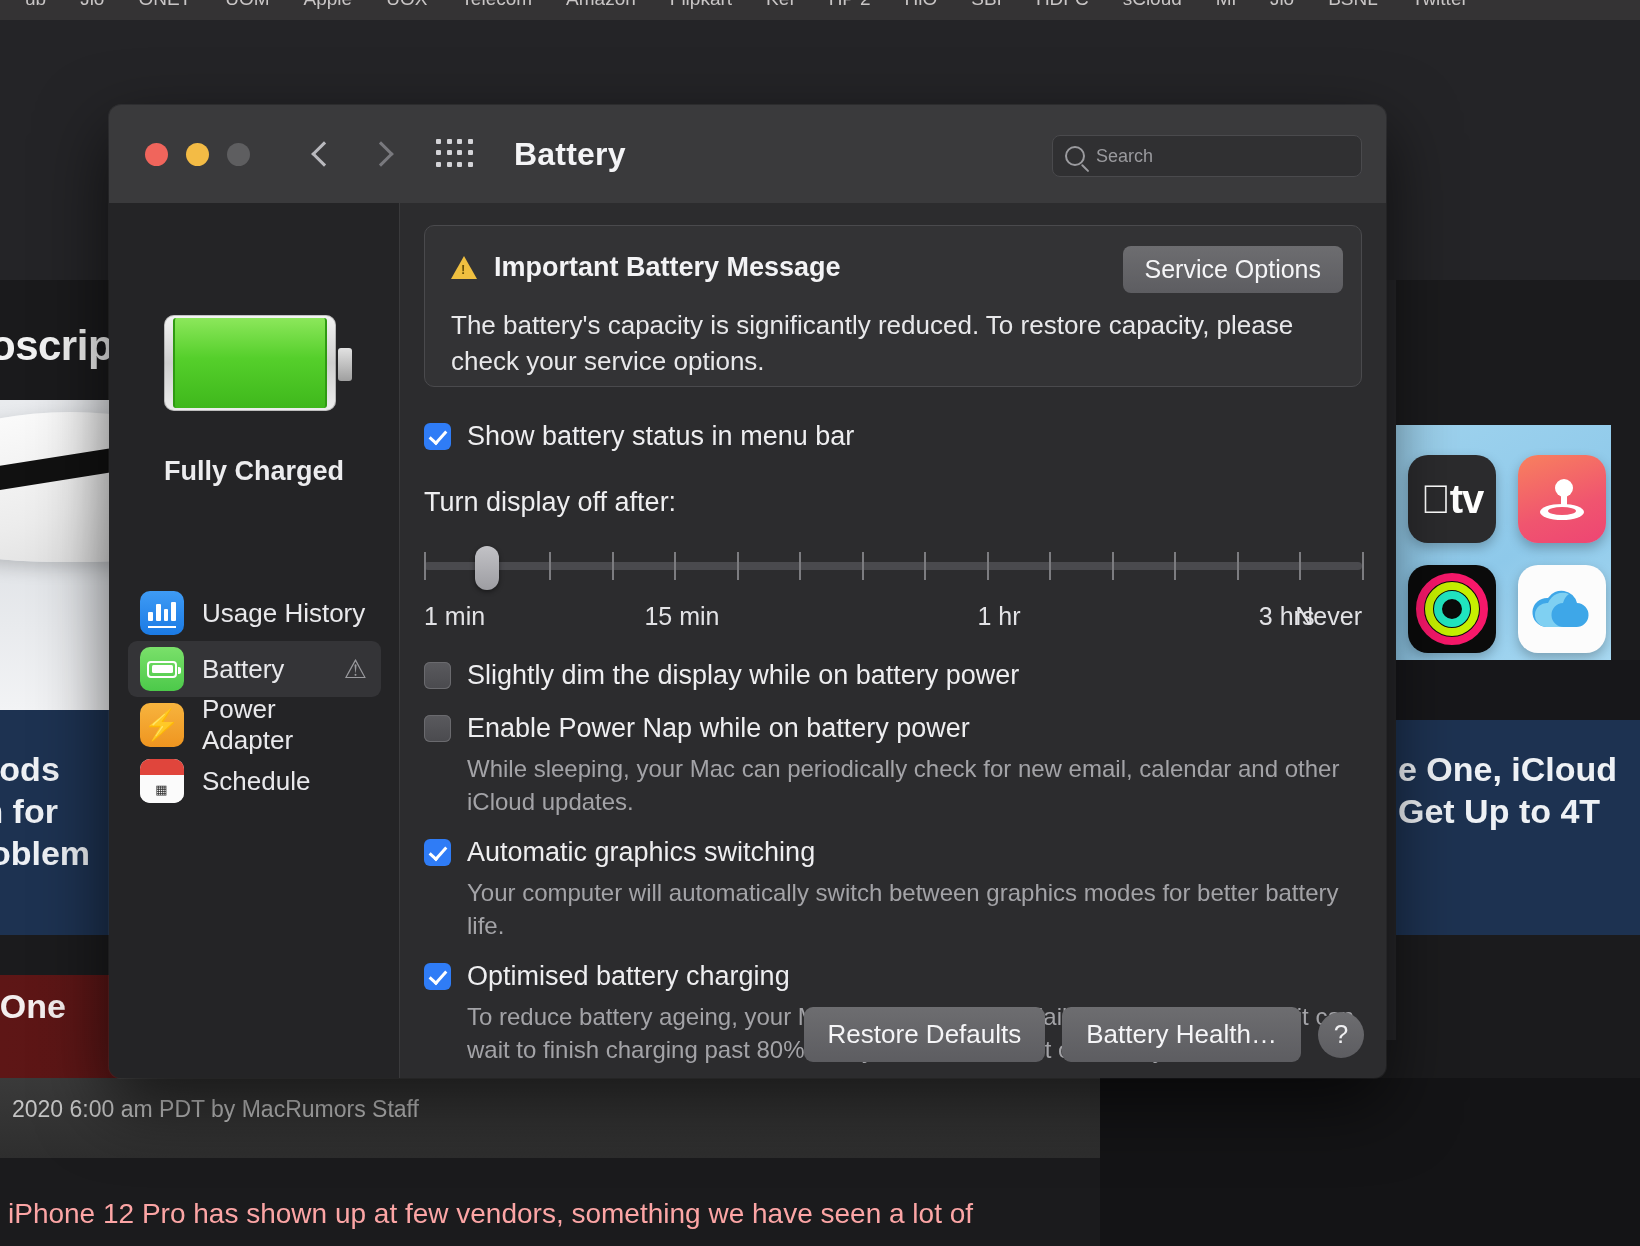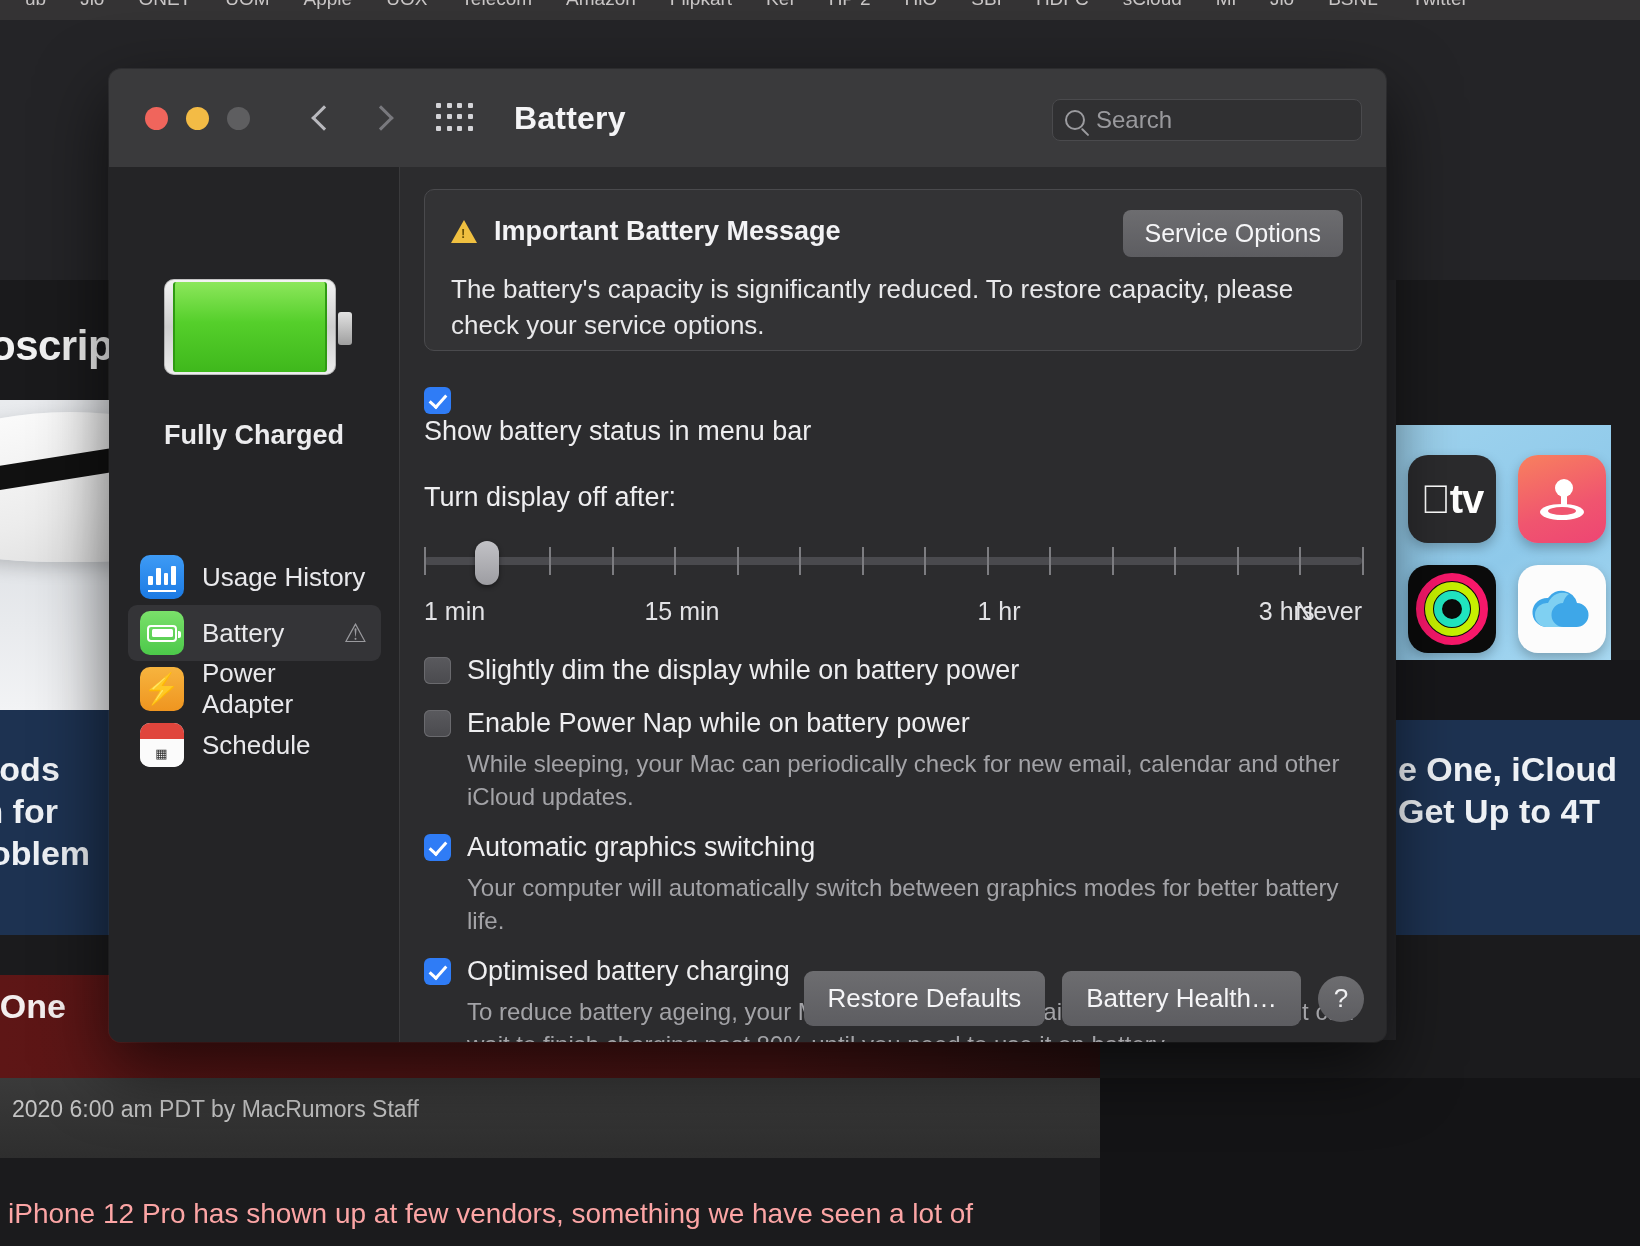--- a/index.html
+++ b/index.html
@@ -147,21 +147,21 @@
     position: absolute; left: 1396px; top: 935px; width: 244px; height: 105px;
     background: #1b1b1d;
   }
   .bg-gapcol {
     position: absolute; left: 1100px; top: 280px; width: 296px; height: 798px;
     background: #27272a;
   }
 
   
   .win {
-    position: absolute; left: 109px; top: 69px;
+    position: absolute; left: 109px; top: 105px;
     width: 1277px; height: 973px;
     background: #2c2c2e;
     border-radius: 12px;
     box-shadow: 0 26px 70px rgba(0,0,0,.62), 0 0 0 1px rgba(255,255,255,.07);
     overflow: hidden;
   }
 
   .titlebar {
     position: relative; height: 98px; width: 100%;
     background: #3a3a3c;
@@ -208,21 +208,21 @@
     width: 20px; height: 20px; border: 2.4px solid #9b9b9f; border-radius: 50%;
     position: relative; flex: 0 0 auto; margin-right: 11px;
   }
   .mag::after {
     content:""; position: absolute; right: -7px; bottom: -5px;
     width: 10px; height: 2.4px; background: #9b9b9f; border-radius: 2px;
     transform: rotate(45deg);
   }
   .searchinput {
     background: transparent; border: 0; outline: none;
-    color: #e6e6e8; font-size: 24px; font-family: inherit; width: 100%;
+    color: #e6e6e8; font-size: 18px; font-family: inherit; width: 100%;
   }
   .searchinput::placeholder { color: #9a9a9e; }
 
   .winbody { display: flex; height: 875px; }
 
   
   .sidebar {
     width: 291px; background: #242426;
     border-right: 1px solid #3a3a3c;
     position: relative;
@@ -581,21 +581,21 @@
 
         <div class="alertbox">
           <div class="alert-row">
             <span class="warn-tri"></span>
             <span class="alert-title">Important Battery Message</span>
           </div>
           <button class="svc-btn">Service Options</button>
           <div class="alert-body">The battery's capacity is significantly reduced. To restore capacity, please check your service options.</div>
         </div>
 
-        <div class="row" style="margin-top:32px;flex-direction:column;">
+        <div class="row" style="margin-top:32px;">
           <span class="cb on"></span>
           <span class="cb-label">Show battery status in menu bar</span>
         </div>
 
         <div style="margin-top:34px;">
           <div class="label-plain">Turn display off after:</div>
 
           <div class="slider">
             <div class="track"></div>
             <div class="ticks" id="slider-ticks">

